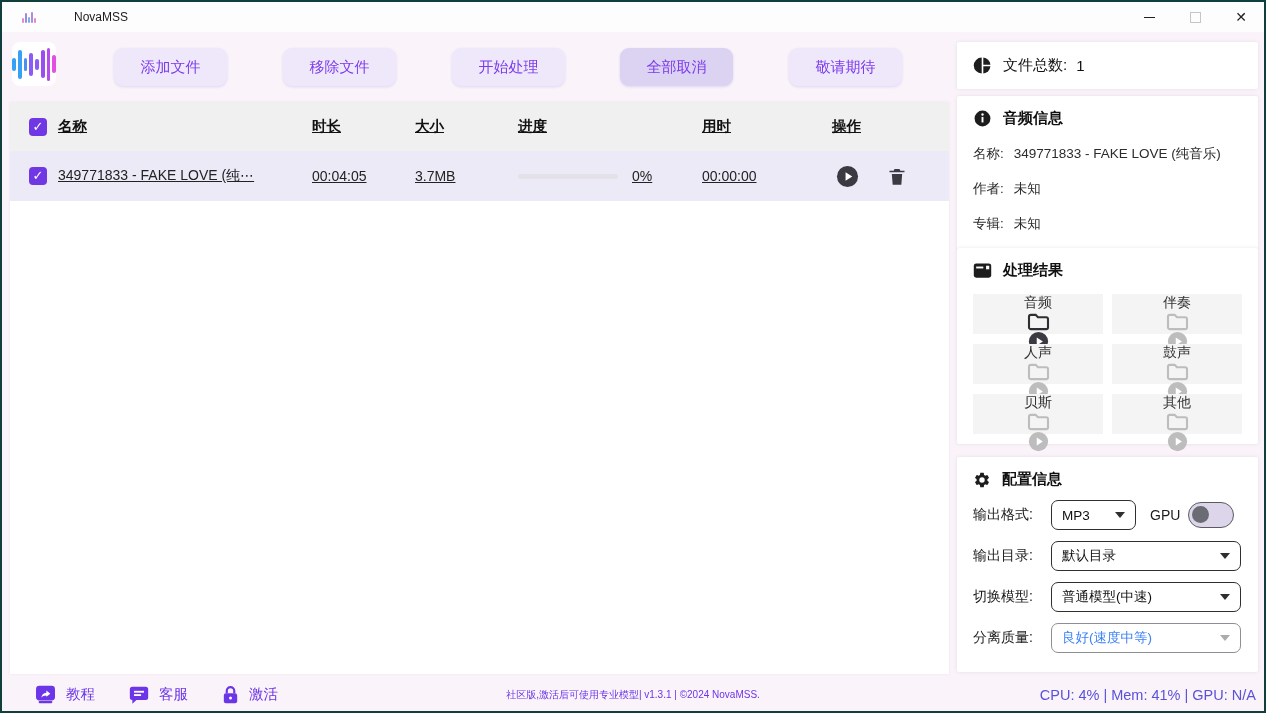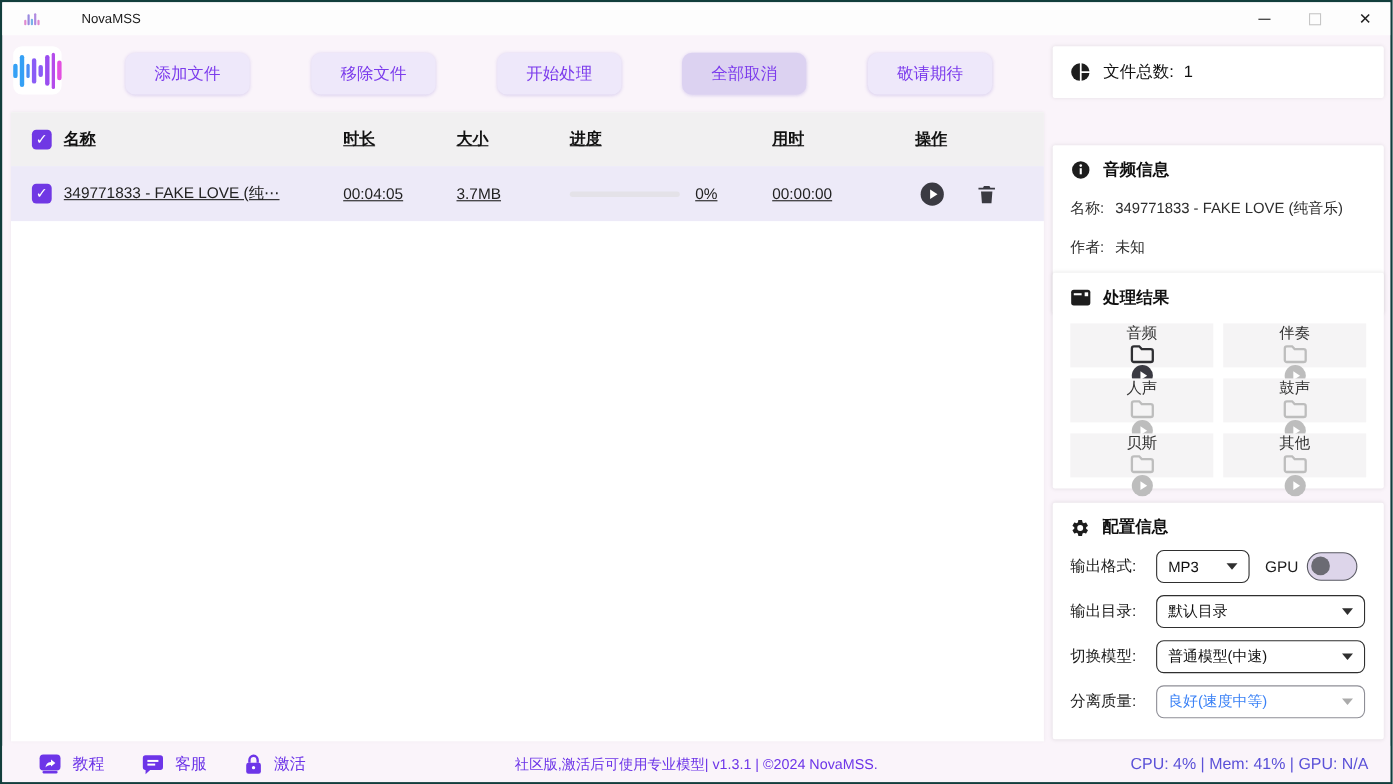--- a/index.html
+++ b/index.html
@@ -42,21 +42,21 @@
   .col-act { width:137px; display:flex; align-items:center; padding-left:24px; gap:28px; }
   .checkbox { width:18px; height:18px; border-radius:4px; background:#7038e4; position:relative; cursor:pointer; }
   .checkbox::after { content:"✓"; position:absolute; left:0; top:0; width:18px; height:18px; color:#fff; font-size:13px; line-height:18px; text-align:center; font-weight:700; }
   .prog-track { width:100px; height:5px; border-radius:3px; background:#e4e2e8; overflow:hidden; }
   .prog-fill { height:100%; background:#7038e4; width:0; }
   .prog-label { margin-left:14px; font-size:14px; color:#222; }
   .icon-btn { background:none; border:none; padding:0; cursor:pointer; display:flex; align-items:center; }
   
   .card { position:absolute; left:955px; width:301px; background:#fff; box-shadow:0 0 4px rgba(0,0,0,.09); border-radius:2px; }
   .card-filecount { top:40px; height:47px; display:flex; align-items:center; padding-left:16px; gap:11px; font-size:15px; color:#111; }
-  .card-audio { top:94px; height:153px; padding:13px 16px;margin-top:36px; }
+  .card-audio { top:94px; height:153px; padding:13px 16px; }
   .card-results { top:246px; height:196px; padding:13px 16px; }
   .card-config { top:455px; height:215px; padding:13px 16px; }
   .card-header { display:flex; align-items:center; gap:11px; font-size:15px; font-weight:600; color:#111; }
   .info-field { display:flex; gap:10px; font-size:13.5px; color:#2c2c2c; margin-top:17px; }
   .results-grid { display:grid; grid-template-columns:130px 130px; gap:10px 9px; margin-top:14px; }
   .result-item { height:40px; background:#f5f4f5; display:flex; align-items:center; justify-content:space-between; padding:0 11px; font-size:14px; color:#333;flex-direction:column; }
   .result-item .ic-folder { color:#2f2f33; cursor:pointer; }
   .result-item .ic-play  { color:#3a3a42; cursor:pointer; }
   .result-item.disabled .ic-folder, .result-item.disabled .ic-play { color:#bdbdbd; cursor:default; }
   .cfg-row { display:flex; align-items:center; margin-top:11px; font-size:14px; color:#1c1c1c; }
@@ -67,22 +67,22 @@
   .select.wide { width:190px; }
   .select.disabled { border-color:#8e8e96; color:#3b82f6; cursor:default; }
   .select.disabled .arrow { border-top-color:#ababab; }
   .gpu-label { margin-left:14px; margin-right:8px; }
   .toggle { width:46px; height:26px; border-radius:13px; background:#ddd5ea; border:1.6px solid #5a5a63; position:relative; cursor:pointer; }
   .toggle .knob { position:absolute; left:3px; top:2.8px; width:17px; height:17px; border-radius:50%; background:#6b6b73; }
   
   .footer { position:absolute; left:0; right:0; bottom:0; height:33px; display:flex; align-items:center; background:#faf4fa; }
   .footer-links { display:flex; align-items:center; padding-left:33px; gap:34px; }
   .footer-link { display:flex; align-items:center; gap:10px; font-size:14.5px; color:#6d35e8; cursor:pointer; }
-  .footer-center { position:absolute; left:0; right:0; text-align:center; font-size:13px; color:#6d35e8; pointer-events:none; }
-  .footer-stats { position:absolute; right:20px; font-size:14.5px; color:#5b51d8;margin-left:28px; }
+  .footer-center { position:absolute; left:0; right:0; text-align:center; font-size:10px; color:#6d35e8; pointer-events:none; }
+  .footer-stats { position:absolute; right:8px; font-size:14.5px; color:#5b51d8;margin-left:28px; }
   svg { display:block; }
 </style>
 </head>
 <body>
 
 <div id="window">
 
   <div class="titlebar">
     <div class="titlebar-logo">
       <span style="height:5px;background:#e08ad0"></span>

